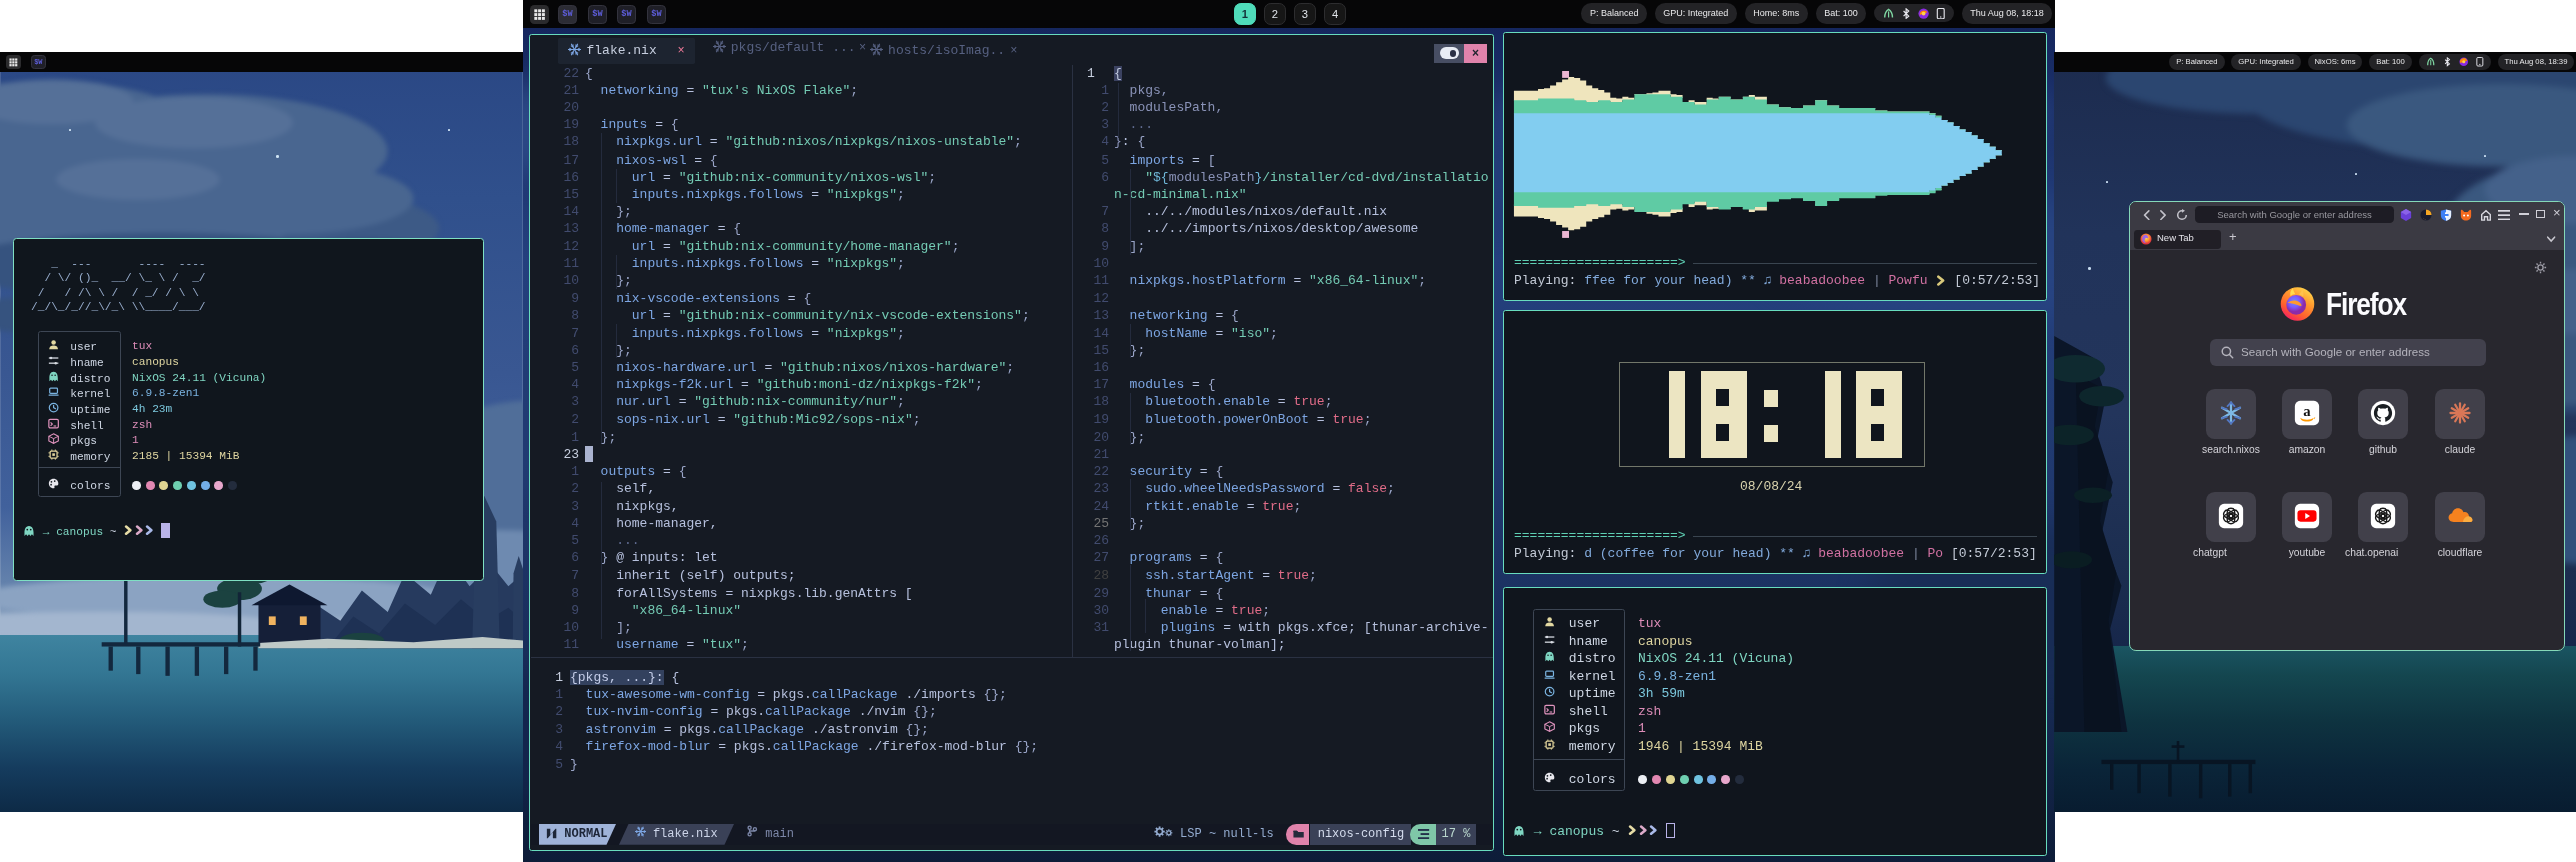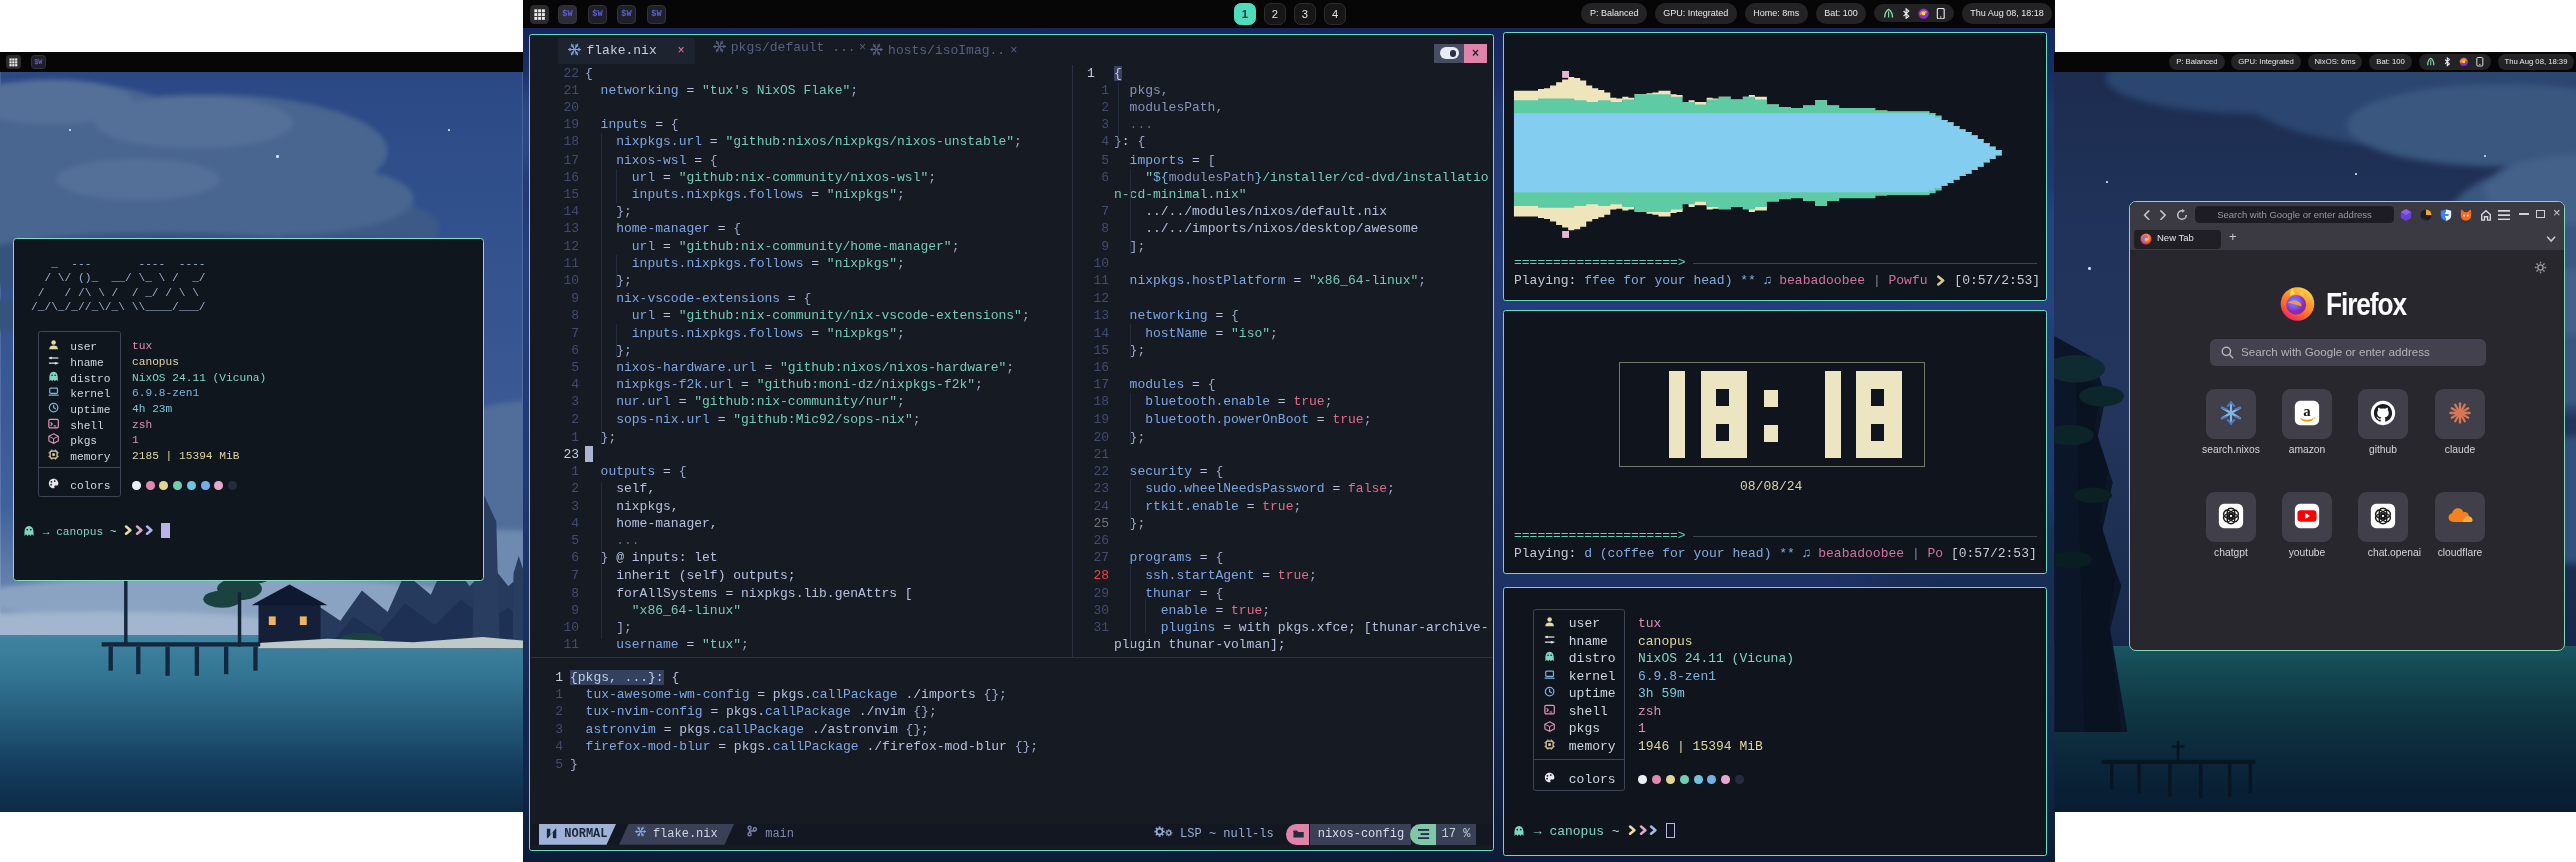--- a/index.html
+++ b/index.html
@@ -252,21 +252,21 @@
 <div class="cl" style="left:1114px;top:463px">  <span class="b">security</span><span class="w"> = </span><span class="p">{</span></div>
 <div class="ln" style="left:1057px;top:480px;width:52px;color:#414b6e">23</div>
 <div class="cl" style="left:1114px;top:480px">    <span class="b">sudo.wheelNeedsPassword</span><span class="w"> = </span><span class="k">false</span><span class="p">;</span></div>
 <div class="ln" style="left:1057px;top:498px;width:52px;color:#414b6e">24</div>
 <div class="cl" style="left:1114px;top:498px">    <span class="b">rtkit.enable</span><span class="w"> = </span><span class="k">true</span><span class="p">;</span></div>
 <div class="ln" style="left:1057px;top:515px;width:52px;color:#737373">25</div>
 <div class="cl" style="left:1114px;top:515px">  <span class="p">};</span></div>
 <div class="ln" style="left:1057px;top:532px;width:52px;color:#414b6e">26</div>
 <div class="ln" style="left:1057px;top:549px;width:52px;color:#414b6e">27</div>
 <div class="cl" style="left:1114px;top:549px">  <span class="b">programs</span><span class="w"> = </span><span class="p">{</span></div>
-<div class="ln" style="left:1057px;top:567px;width:52px;color:#ef4444">28</div>
+<div class="ln" style="left:1057px;top:567px;width:52px;color:#404040">28</div>
 <div class="cl" style="left:1114px;top:567px">    <span class="b">ssh.startAgent</span><span class="w"> = </span><span class="k">true</span><span class="p">;</span></div>
 <div class="ln" style="left:1057px;top:585px;width:52px;color:#414b6e">29</div>
 <div class="cl" style="left:1114px;top:585px">    <span class="b">thunar</span><span class="w"> = </span><span class="p">{</span></div>
 <div class="ln" style="left:1057px;top:602px;width:52px;color:#414b6e">30</div>
 <div class="cl" style="left:1114px;top:602px">      <span class="b">enable</span><span class="w"> = </span><span class="k">true</span><span class="p">;</span></div>
 <div class="ln" style="left:1057px;top:619px;width:52px;color:#414b6e">31</div>
 <div class="cl" style="left:1114px;top:619px">      <span class="b">plugins</span><span class="w"> = </span><span class="w">with pkgs.xfce; [thunar-archive-</span></div>
 <div class="cl" style="left:1114px;top:636px"><span class="w">plugin thunar-volman];</span></div>
 <div class="abs" style="left:601px;top:133px;width:0.9px;height:310px;background:#242b3d"></div>
 <div class="abs" style="left:601px;top:482px;width:0.9px;height:157px;background:#242b3d"></div>
@@ -934,21 +934,21 @@
             <path d="M15 3.5 C18.5 3.5 20.5 6 20.5 9 L20.5 15 L15 18 L9.5 15 L9.5 9 C9.5 6 11.5 3.5 15 3.5 Z" fill="none" stroke="#191919" stroke-width="2"></path>
           </g>
           <g transform="rotate(240 15 15)">
             <path d="M15 3.5 C18.5 3.5 20.5 6 20.5 9 L20.5 15 L15 18 L9.5 15 L9.5 9 C9.5 6 11.5 3.5 15 3.5 Z" fill="none" stroke="#191919" stroke-width="2"></path>
           </g>
           <g transform="rotate(300 15 15)">
             <path d="M15 3.5 C18.5 3.5 20.5 6 20.5 9 L20.5 15 L15 18 L9.5 15 L9.5 9 C9.5 6 11.5 3.5 15 3.5 Z" fill="none" stroke="#191919" stroke-width="2"></path>
           </g>
         </g>
       </svg></div>
-    <div class="abs" style="left:63px;top:345px;width:76px;text-align:center;color:#d5d4da;font-size:10.3px">chatgpt</div>
+    <div class="abs" style="left:63px;top:345px;width:76px;text-align:left;color:#d5d4da;font-size:10.3px">chatgpt</div>
 <div class="abs" style="left:152px;top:290px;width:50px;height:50px;background:#41404a;border-radius:8.6px"></div>
     <div class="abs" style="left:152px;top:301px;width:50px;height:27.6px;text-align:center"><svg width="26" height="26" viewBox="0 0 30 30" style="">
         <rect x="1" y="1" width="28" height="28" rx="6" fill="#fff"></rect>
         <rect x="4" y="8.5" width="22" height="13" rx="3.5" fill="#f00"></rect>
         <path d="M13 11.5 L18.5 15 L13 18.5 Z" fill="#fff"></path>
       </svg></div>
     <div class="abs" style="left:139px;top:345px;width:76px;text-align:center;color:#d5d4da;font-size:10.3px">youtube</div>
 <div class="abs" style="left:228px;top:290px;width:50px;height:50px;background:#41404a;border-radius:8.6px"></div>
     <div class="abs" style="left:228px;top:301px;width:50px;height:27.6px;text-align:center"><svg width="26" height="26" viewBox="0 0 30 30" style="">
         <rect x="1" y="1" width="28" height="28" rx="6" fill="#fff"></rect>
@@ -966,20 +966,20 @@
             <path d="M15 3.5 C18.5 3.5 20.5 6 20.5 9 L20.5 15 L15 18 L9.5 15 L9.5 9 C9.5 6 11.5 3.5 15 3.5 Z" fill="none" stroke="#191919" stroke-width="2"></path>
           </g>
           <g transform="rotate(240 15 15)">
             <path d="M15 3.5 C18.5 3.5 20.5 6 20.5 9 L20.5 15 L15 18 L9.5 15 L9.5 9 C9.5 6 11.5 3.5 15 3.5 Z" fill="none" stroke="#191919" stroke-width="2"></path>
           </g>
           <g transform="rotate(300 15 15)">
             <path d="M15 3.5 C18.5 3.5 20.5 6 20.5 9 L20.5 15 L15 18 L9.5 15 L9.5 9 C9.5 6 11.5 3.5 15 3.5 Z" fill="none" stroke="#191919" stroke-width="2"></path>
           </g>
         </g>
       </svg></div>
-    <div class="abs" style="left:215px;top:345px;width:76px;text-align:right;color:#d5d4da;font-size:10.3px">chat.openai</div>
+    <div class="abs" style="left:215px;top:345px;width:76px;text-align:left;color:#d5d4da;font-size:10.3px">chat.openai</div>
 <div class="abs" style="left:305px;top:290px;width:50px;height:50px;background:#41404a;border-radius:8.6px"></div>
     <div class="abs" style="left:305px;top:301px;width:50px;height:27.6px;text-align:center"><svg width="29" height="26" viewBox="0 0 34 30" style="">
         <path d="M9 22 C5.5 22 3 19.8 3 16.8 C3 14.2 4.8 12.3 7.2 11.8 C7.8 8.5 10.6 6 14 6 C17 6 19.5 7.9 20.5 10.6 C20.9 10.5 21.3 10.4 21.8 10.4 C24.6 10.4 27 12.7 27 15.6 C27 15.9 26.9 16.2 26.9 16.5 C29.2 16.9 31 18.1 31 20 C31 21.2 30.2 22 29 22 Z" fill="#f6821f"></path>
         <path d="M20 22 C20 18.5 22.5 15.5 26 15.2 C28.8 15.2 31 17 31 19.5 C31 21 30.2 22 28.8 22 Z" fill="#fbad41"></path>
       </svg></div>
     <div class="abs" style="left:292px;top:345px;width:76px;text-align:center;color:#d5d4da;font-size:10.3px">cloudflare</div>
 </div>
 
 </body></html>

